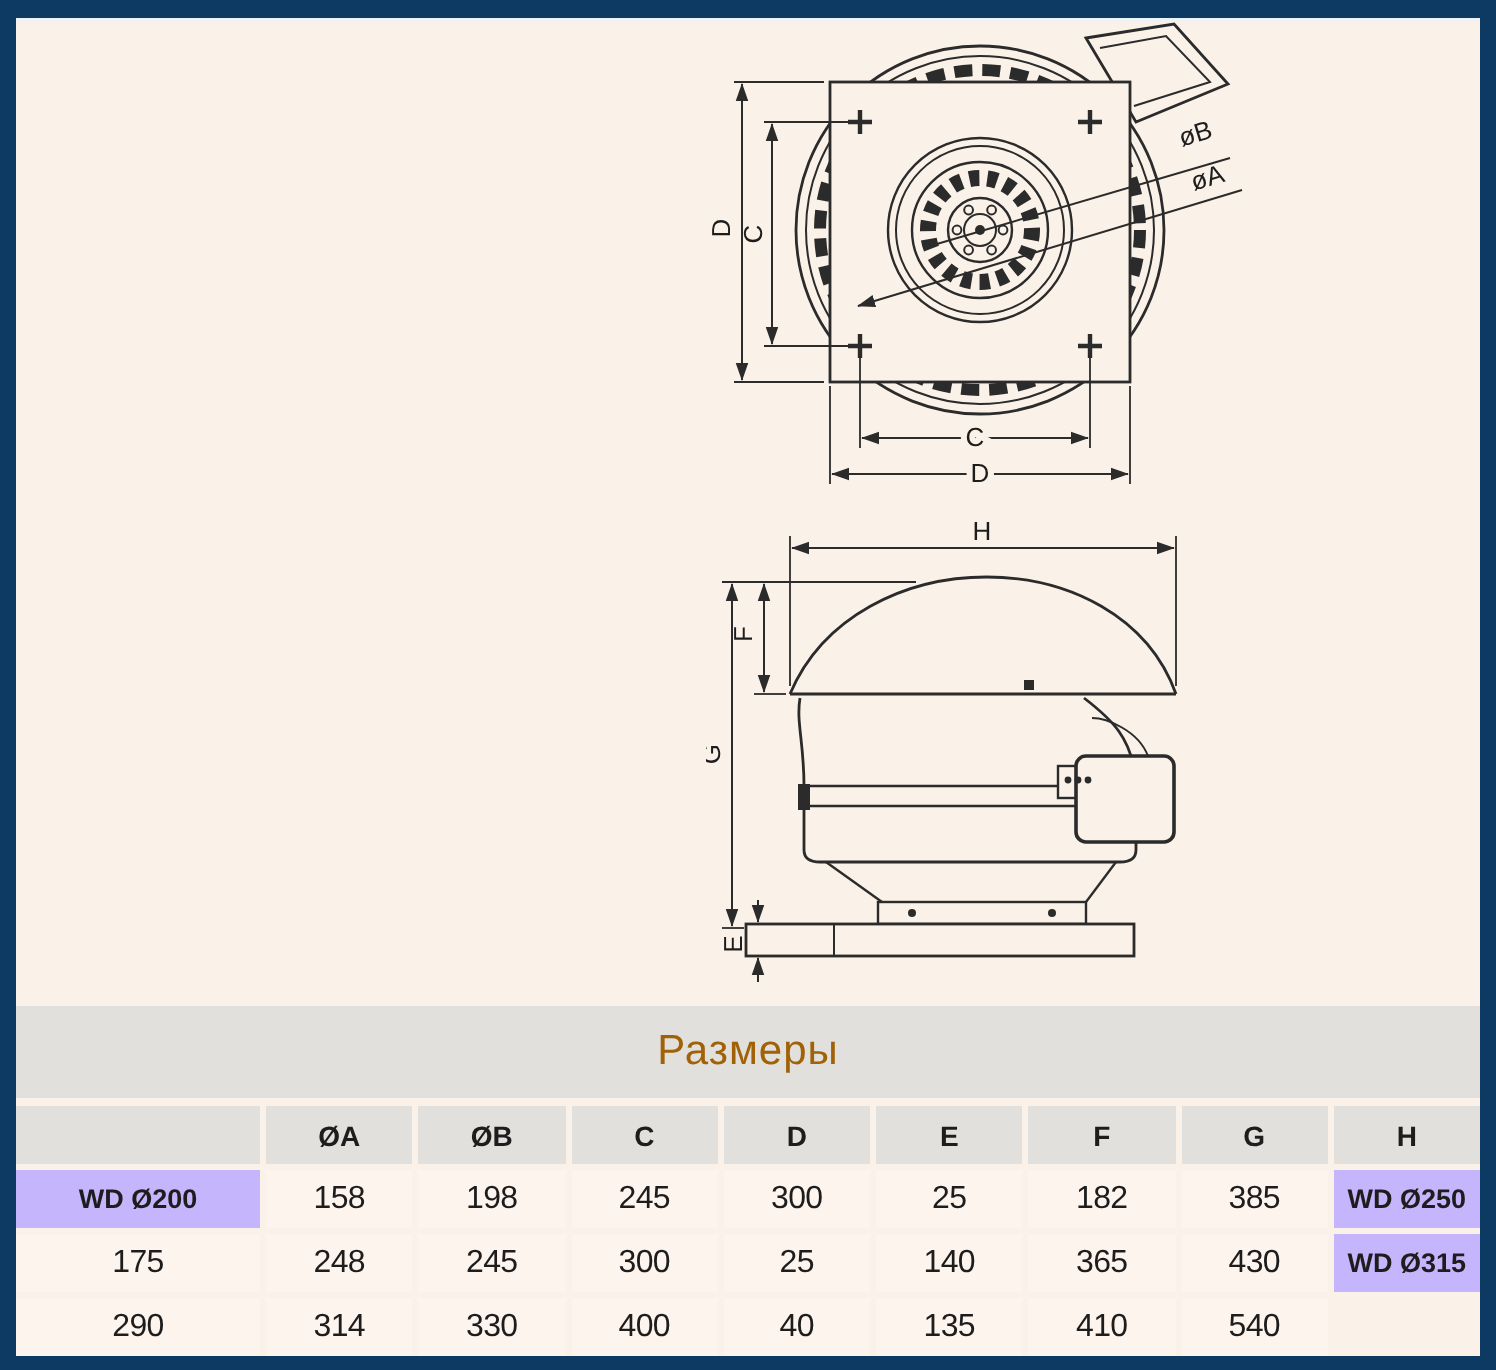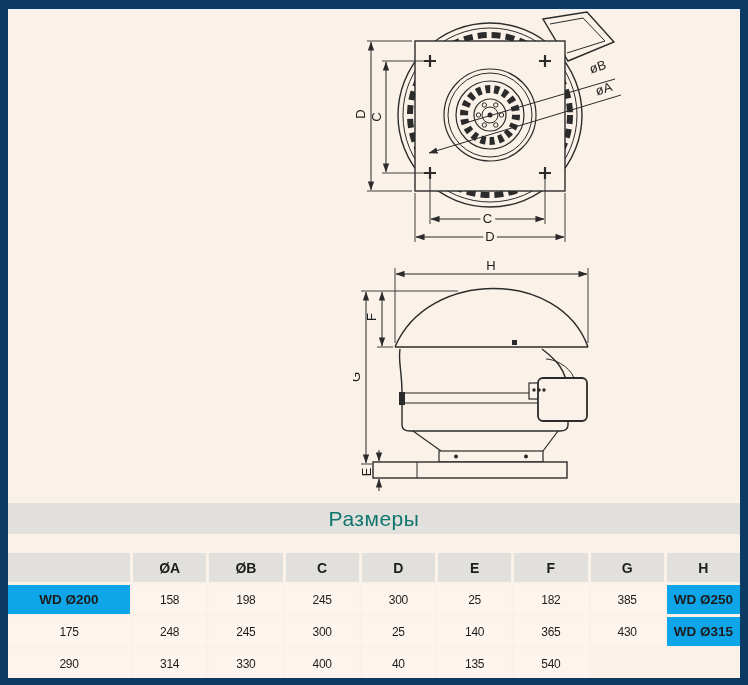--- a/index.html
+++ b/index.html
@@ -9,33 +9,33 @@
   }
   .page {
     position:absolute; left:8px; top:9px; width:732px; height:669px;
     background:#faf1e8; overflow:hidden;
     box-shadow: inset 0 2px 0 rgba(236,242,248,0.95);
   }
   .top-view  { position:absolute; left:345px; top:2px;   width:300px; height:248px; }
   .side-view { position:absolute; left:345px; top:250px; width:300px; height:250px; }
 
   .title-band {
-    position:absolute; left:0; top:494px; width:732px; height:31px;
+    position:absolute; left:0; top:494px; width:732px; height:46px;
     background:#e2e0dd; display:flex; align-items:center; justify-content:center;
-    font-size:21px; color:#0f766e; letter-spacing:0.5px;
+    font-size:21px; color:#a16207; letter-spacing:0.5px;
   }
   .size-table {
     position:absolute; left:0; top:544px; width:732px;
     display:grid; grid-template-columns:122px repeat(8, 1fr);
     grid-auto-rows:29px; gap:3px;
   }
   .cell { display:flex; align-items:center; justify-content:center; color:#1d1d1d; }
   .cell.head     { background:#e2e0dd; font-weight:bold; font-size:14px; }
-  .cell.rowlabel { background:#0ea5e9; font-weight:bold; font-size:13.5px; }
-  .cell.val      { background:#fdf4ee; font-size:12px; letter-spacing:-0.3px; }
+  .cell.rowlabel { background:#c4b5fd; font-weight:bold; font-size:13.5px; }
+  .cell.val      { background:#fdf4ee; font-size:16px; letter-spacing:-0.3px; }
 
   
   svg text { font-family:"Liberation Sans", sans-serif; font-size:13px; fill:#1d1d1d; }
   .ol   { fill:none; stroke:#2b2b2b; stroke-width:1.4; }
   .th   { fill:none; stroke:#2b2b2b; stroke-width:1; }
   .md   { fill:none; stroke:#2b2b2b; stroke-width:1.2; }
   .dim  { fill:none; stroke:#2b2b2b; stroke-width:1; }
   .ext  { fill:none; stroke:#2b2b2b; stroke-width:0.9; }
   .band { fill:none; stroke:#2b2b2b; stroke-width:6; stroke-dasharray:9 5; }
   .gear { fill:none; stroke:#2b2b2b; stroke-width:8; stroke-dasharray:5 4; }
@@ -224,17 +224,18 @@
       <div class="cell val">365</div>
       <div class="cell val">430</div>
 
       <div class="cell rowlabel">WD Ø315</div>
       <div class="cell val">290</div>
       <div class="cell val">314</div>
       <div class="cell val">330</div>
       <div class="cell val">400</div>
       <div class="cell val">40</div>
       <div class="cell val">135</div>
+      <div class="cell val">410</div>
       <div class="cell val">540</div>
     </div>
 
   </div>
 </div>
 
 </body></html>

